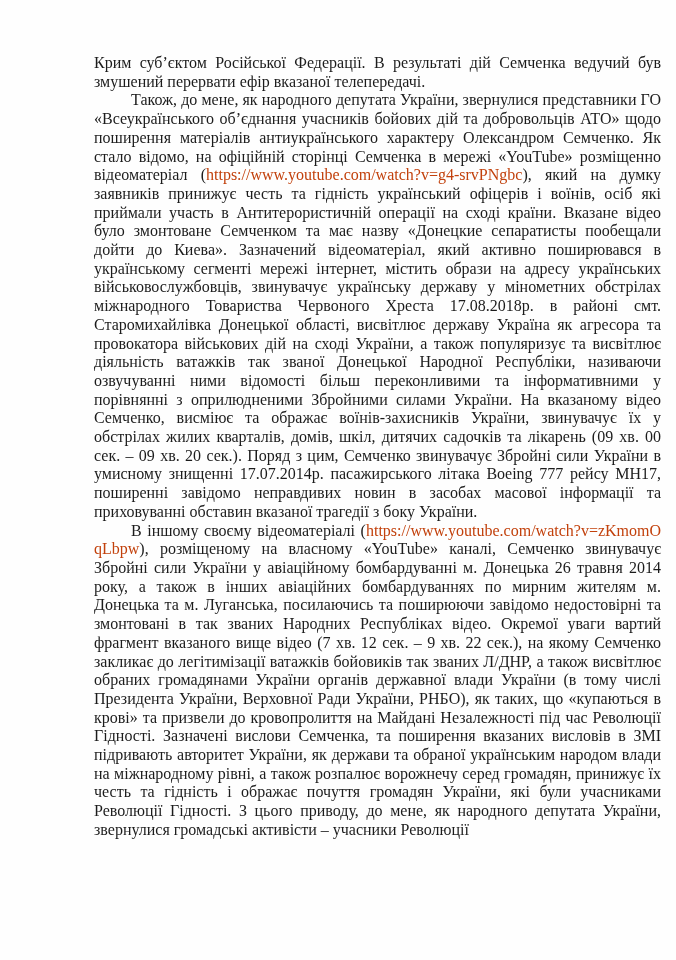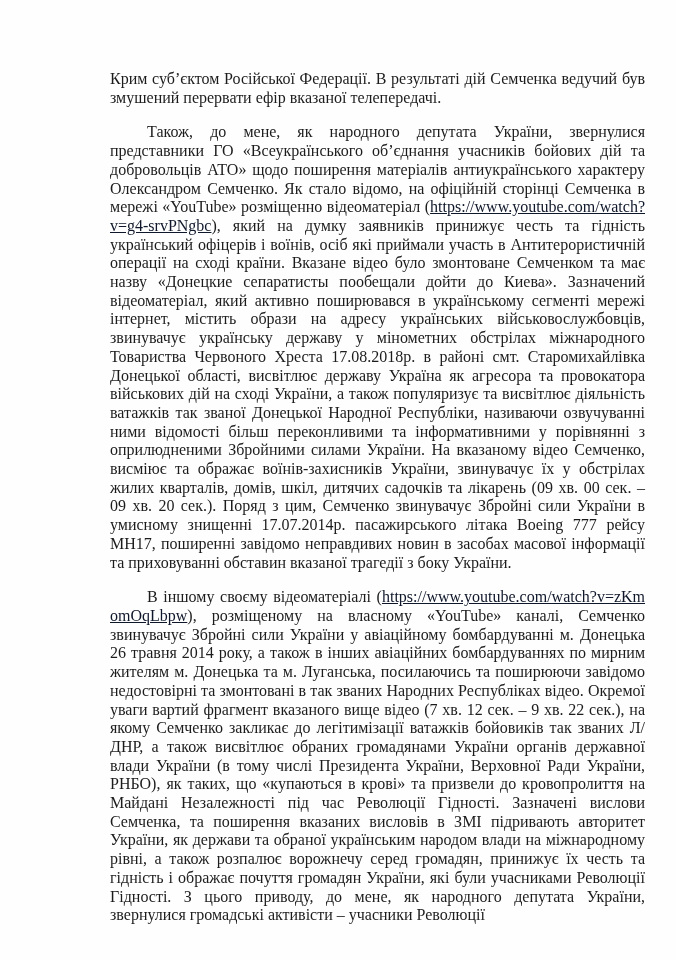--- a/index.html
+++ b/index.html
@@ -15,30 +15,29 @@
     background: #fefefe;
     padding: 54px 15px 0 94px;
     font-family: "Liberation Serif", "DejaVu Serif", serif;
     font-size: 16px;
     line-height: 18.7px;
     color: #1c1c1c;
     text-align: justify;
     overflow: hidden;
   }
   p.para {
-    margin: 16px;
+    margin: 0;
     padding: 0;
     text-indent: 37px;
   }
   p.para.no-indent {
     text-indent: 0;
   }
   a.doc-link {
-    color: #0f172a;
-    text-decoration: underline;
+    color: #c2410c;
     word-break: break-all;
     overflow-wrap: anywhere;
     cursor: pointer;
   }
 </style>
 </head>
 <body>
 
 <div class="page">
 

